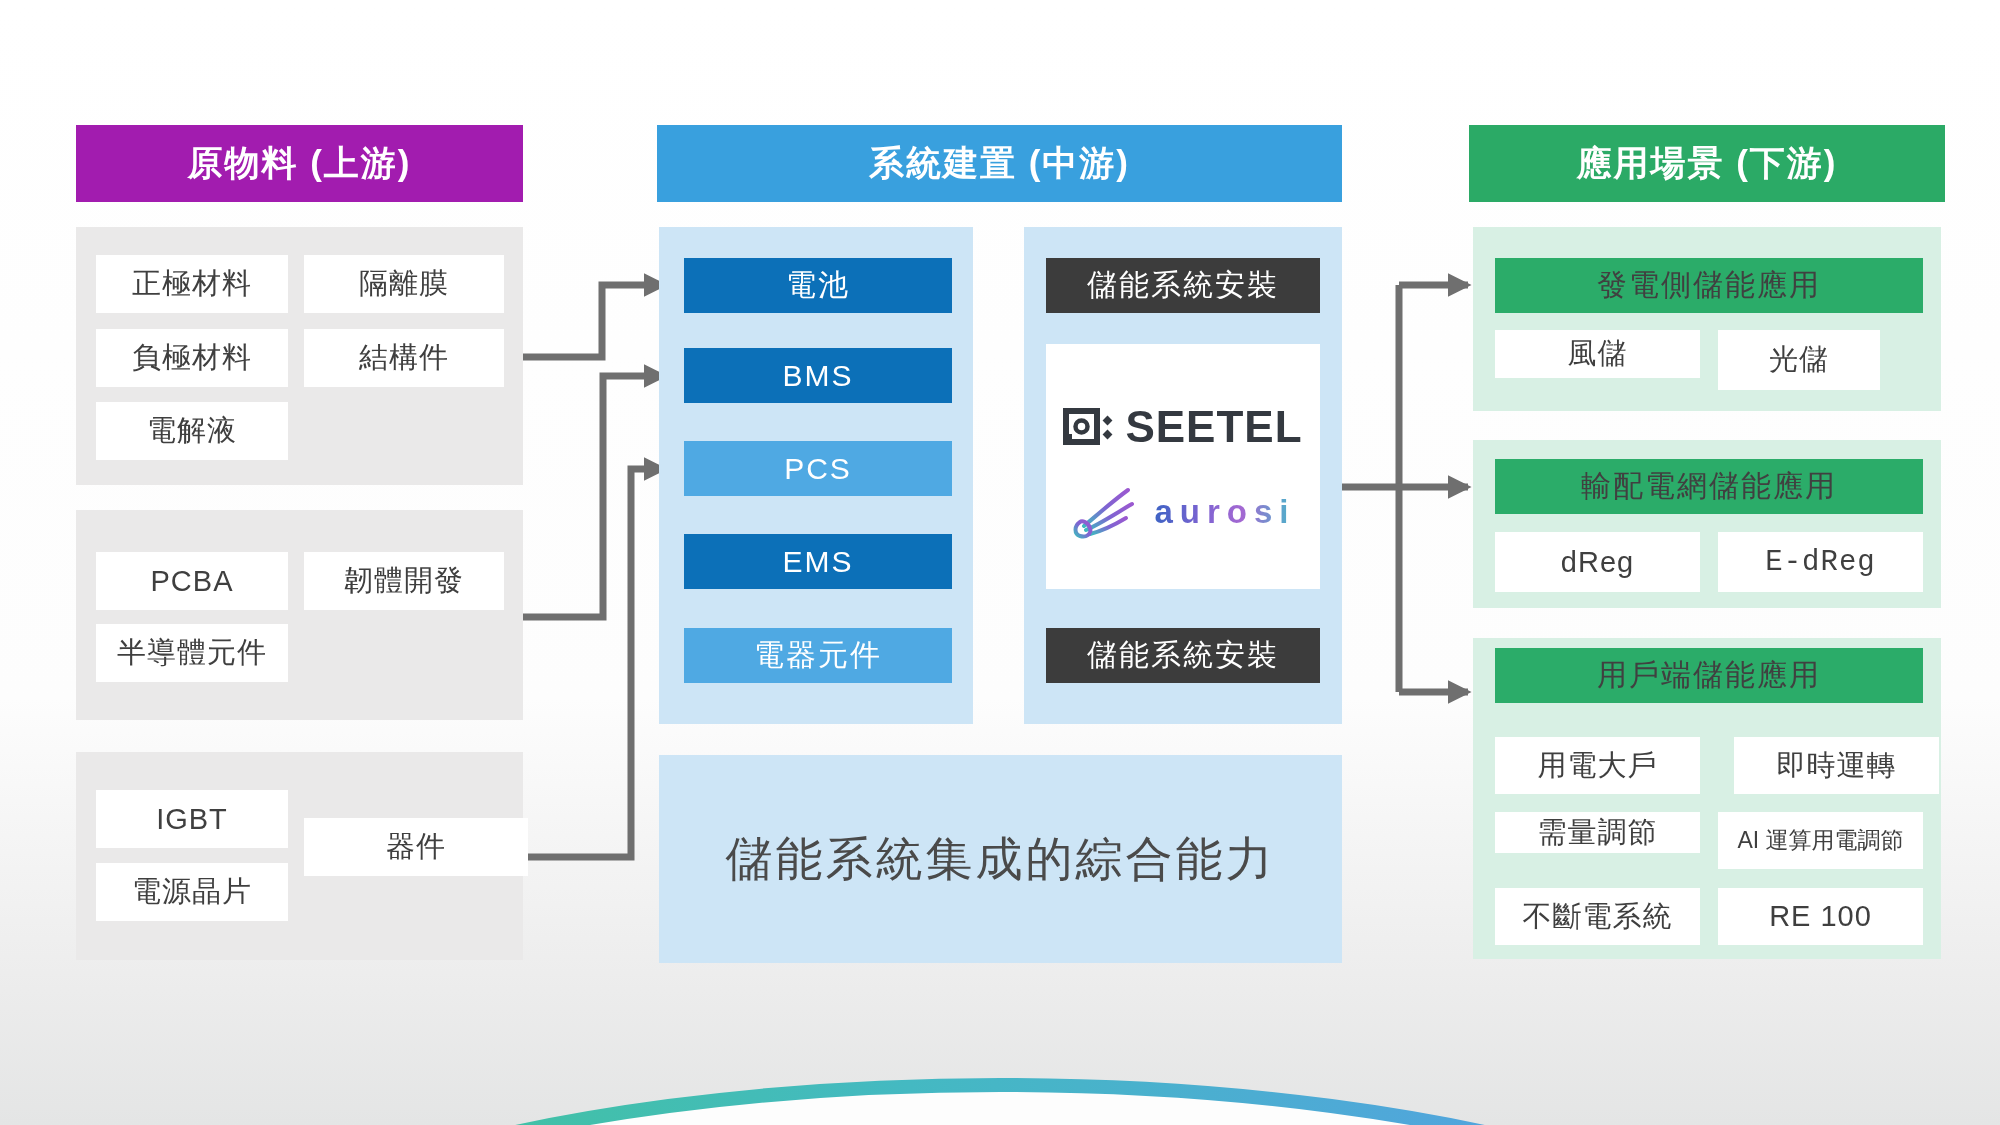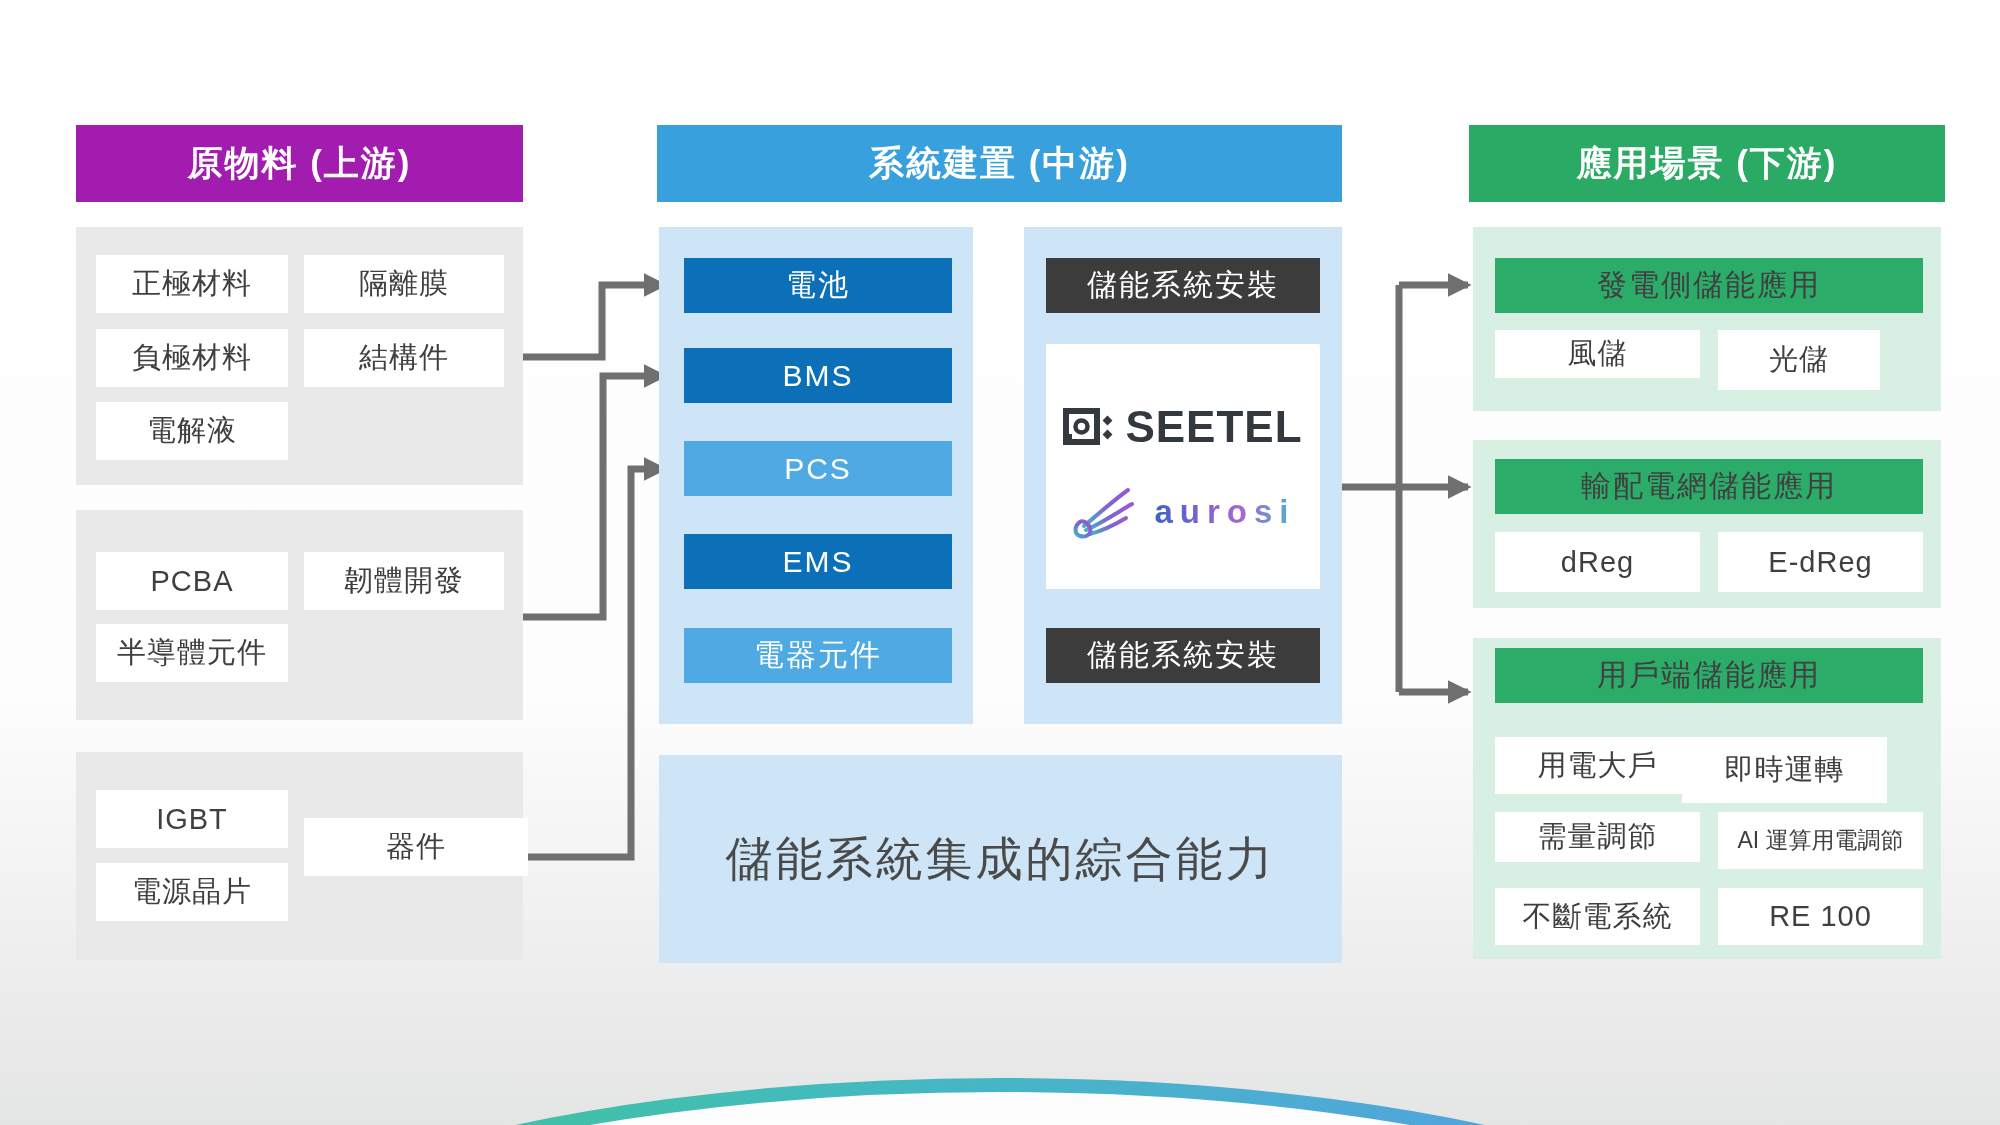--- a/index.html
+++ b/index.html
@@ -155,22 +155,22 @@
 <div class="hdr green" style="left:1469px;top:125px;width:476px;height:77px;z-index:2;">應用場景 (下游)</div>
 
 <div class="panel lgreen" style="left:1473px;top:227px;width:468px;height:184px;z-index:2;"></div>
 <div class="greenbar" style="left:1495px;top:258px;width:428px;height:55px;z-index:3;">發電側儲能應用</div>
 <div class="chip" style="left:1495px;top:330px;width:205px;height:48px;z-index:3;">風儲</div>
 <div class="chip" style="left:1718px;top:330px;width:162px;height:60px;z-index:3;">光儲</div>
 
 <div class="panel lgreen" style="left:1473px;top:440px;width:468px;height:168px;z-index:2;"></div>
 <div class="greenbar" style="left:1495px;top:459px;width:428px;height:55px;z-index:3;">輸配電網儲能應用</div>
 <div class="chip" style="left:1495px;top:532px;width:205px;height:60px;z-index:3;">dReg</div>
-<div class="chip" style="left:1718px;top:532px;width:205px;height:60px;z-index:3;">E-dReg</div>
+<div class="chip" style="left:1718px;top:532px;width:205px;height:60px;z-index:3;font-family:Liberation Mono, monospace;">E-dReg</div>
 
 <div class="panel lgreen" style="left:1473px;top:638px;width:468px;height:321px;z-index:2;"></div>
 <div class="greenbar" style="left:1495px;top:648px;width:428px;height:55px;z-index:3;">用戶端儲能應用</div>
 <div class="chip" style="left:1495px;top:737px;width:205px;height:57px;z-index:3;">用電大戶</div>
-<div class="chip" style="left:1682px;top:737px;width:205px;height:66px;z-index:3;">即時運轉</div>
-<div class="chip" style="left:1495px;top:812px;width:205px;height:50px;z-index:3;">需量調節</div>
+<div class="chip" style="left:1734px;top:737px;width:205px;height:57px;z-index:3;">即時運轉</div>
+<div class="chip" style="left:1495px;top:812px;width:205px;height:41px;z-index:3;">需量調節</div>
 <div class="chip small" style="left:1718px;top:812px;width:205px;height:57px;z-index:3;">AI 運算用電調節</div>
 <div class="chip" style="left:1495px;top:888px;width:205px;height:57px;z-index:3;">不斷電系統</div>
 <div class="chip" style="left:1718px;top:888px;width:205px;height:57px;z-index:3;">RE 100</div>
 
 </body></html>

